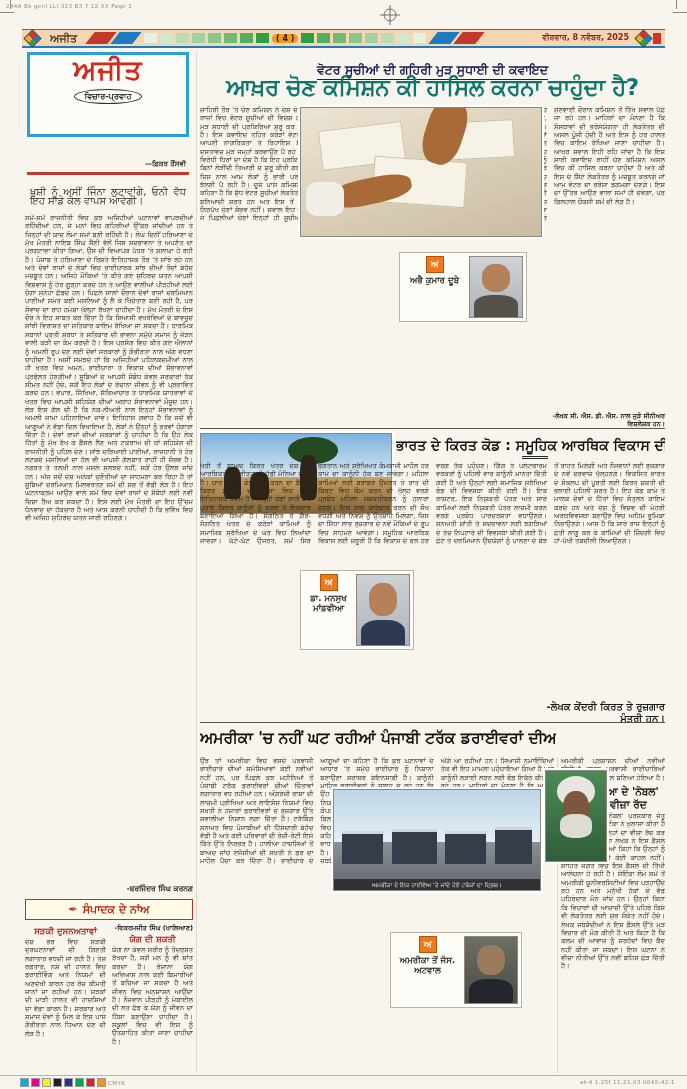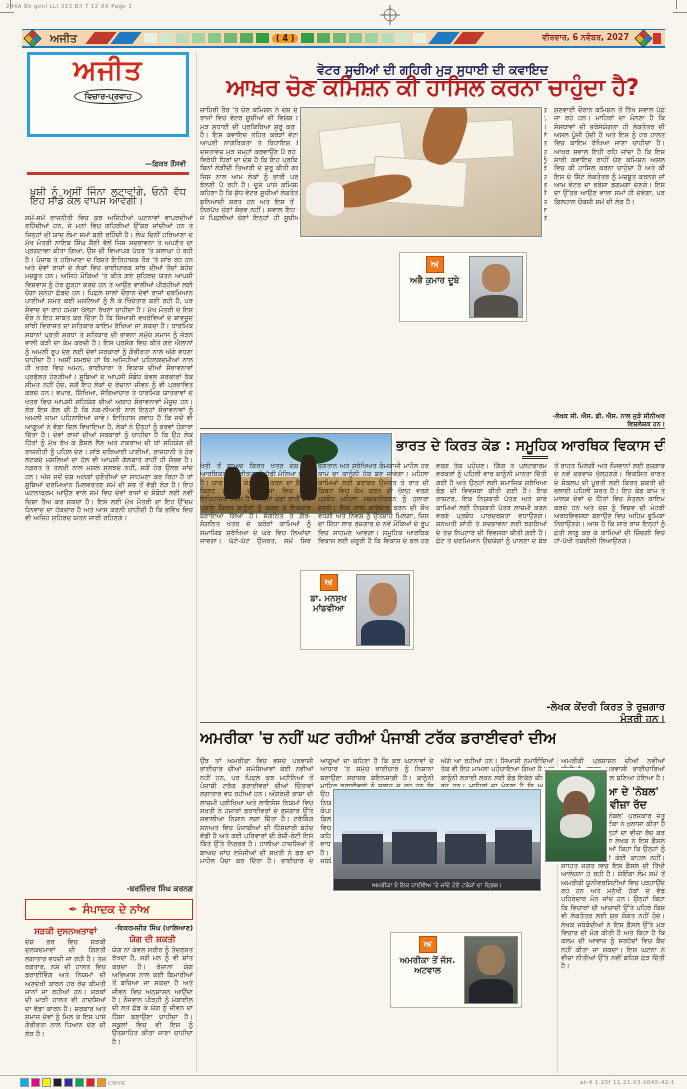--- a/index.html
+++ b/index.html
@@ -44,21 +44,21 @@
   .letters-hdr{left:25px;top:899px;width:168px;height:21px;border:1.6px solid #c03028;background:#fffbe6;
                box-sizing:border-box;display:flex;align-items:center;justify-content:center;gap:5px;}
   .letters-hdr .pen{color:#c03028;font-size:11px;line-height:11px;}
   .letters-hdr .t{color:#c22418;font-weight:900;font-size:11px;}
   .let-title{text-align:center;font-weight:900;font-size:8.6px;color:#b3241a;margin:2px 0 1px 0;}
   
   .kicker-wrap{left:200px;top:59px;width:465px;text-align:center;}
   .kicker{display:inline-block;font-size:12.5px;font-weight:900;color:#1b1b52;
           border-bottom:1.5px solid #1b1b52;padding-bottom:1px;}
   .head1{left:200px;top:74px;width:465px;height:29px;text-align:center;font-size:23px;
-         font-weight:900;color:#b91c1c;letter-spacing:-.5px;}
+         font-weight:900;color:#0f766e;letter-spacing:-.5px;}
   .head2{left:396px;top:437px;width:269px;height:20px;text-align:center;font-size:14px;
          font-weight:900;color:#14120f;}
   .head2u{left:522px;top:456px;width:26px;height:0;border-bottom:3px double #222;}
   .head3{left:200px;top:729px;width:356px;height:22px;text-align:center;font-size:15.5px;
          font-weight:900;color:#14120f;}
   .subhead{font-size:10.5px;line-height:12.5px;font-weight:900;color:#16130f;text-align:center;margin:3px 0 2px 0;}
   .rule{background:#5a564e;}
   .vsep{background:#ddd8ca;}
   
   .photo{position:absolute;border:1px solid #8c887e;box-shadow:0 0 0 2px #fff;overflow:hidden;}
@@ -125,21 +125,21 @@
     <span class="sq" style="background:#2f9e44;"></span>
       <span class="sq" style="background:#55ae60;"></span>
     <span class="sq" style="background:#6fbb76;"></span>
       <span class="sq" style="background:#88c78c;"></span>
     <span class="sq" style="background:#a0d2a2;"></span>
       <span class="sq" style="background:#b8ddb9;"></span>
     <span class="sq" style="background:#cfe8cf;"></span>
       <span class="sq" style="background:#e4f2e4;"></span>
     <span class="stripe" style="background:#1f7ac0;margin-left:4px;"></span>
     <span class="stripe" style="background:#c0392b;"></span>
-    <span class="hdate">ਵੀਰਵਾਰ, 6 ਨਵੰਬਰ, 2027</span>
+    <span class="hdate">ਵੀਰਵਾਰ, 8 ਨਵੰਬਰ, 2025</span>
     <span class="diamond" style="margin-left:5px;"></span>
     <span class="redsq"></span>
   </div>
 
   <div class="abs vsep" style="left:196px;top:52px;width:1px;height:1020px;"></div>
 
   <div class="abs mast-box">
     <div class="mast-title">ਅਜੀਤ</div>
     <div class="mast-oval">ਵਿਚਾਰ-ਪ੍ਰਵਾਹ</div>
   </div>
@@ -149,21 +149,21 @@
 
   <div class="abs body-text" style="left:25px;top:214px;width:168px;height:668px;">ਸਮੇਂ-ਸਮੇਂ ਰਾਜਨੀਤੀ ਵਿਚ ਕੁਝ ਅਜਿਹੀਆਂ ਘਟਨਾਵਾਂ ਵਾਪਰਦੀਆਂ ਰਹਿੰਦੀਆਂ ਹਨ, ਜੋ ਮਨਾਂ ਵਿਚ ਗਹਿਰੀਆਂ ਉੱਕਰ ਜਾਂਦੀਆਂ ਹਨ ਤੇ ਜਿਨ੍ਹਾਂ ਦੀ ਯਾਦ ਲੰਮਾ ਸਮਾਂ ਬਣੀ ਰਹਿੰਦੀ ਹੈ। ਲੰਘੇ ਦਿਨੀਂ ਹਰਿਆਣਾ ਦੇ ਮੁੱਖ ਮੰਤਰੀ ਨਾਇਬ ਸਿੰਘ ਸੈਣੀ ਵੱਲੋਂ ਜਿਸ ਸਦਭਾਵਨਾ ਤੇ ਅਪਣੱਤ ਦਾ ਪ੍ਰਗਟਾਵਾ ਕੀਤਾ ਗਿਆ, ਉਸ ਦੀ ਵਿਆਪਕ ਪੱਧਰ 'ਤੇ ਸ਼ਲਾਘਾ ਹੋ ਰਹੀ ਹੈ। ਪੰਜਾਬ ਤੇ ਹਰਿਆਣਾ ਦੇ ਰਿਸ਼ਤੇ ਇਤਿਹਾਸਕ ਤੌਰ 'ਤੇ ਸਾਂਝੇ ਰਹੇ ਹਨ ਅਤੇ ਦੋਵਾਂ ਰਾਜਾਂ ਦੇ ਲੋਕਾਂ ਵਿਚ ਭਾਈਚਾਰਕ ਸਾਂਝ ਦੀਆਂ ਤੰਦਾਂ ਬੇਹੱਦ ਮਜ਼ਬੂਤ ਹਨ। ਅਜਿਹੇ ਮੌਕਿਆਂ 'ਤੇ ਕੀਤੇ ਗਏ ਸੁਹਿਰਦ ਯਤਨ ਆਪਸੀ ਵਿਸ਼ਵਾਸ ਨੂੰ ਹੋਰ ਗੂੜ੍ਹਾ ਕਰਦੇ ਹਨ ਤੇ ਆਉਣ ਵਾਲੀਆਂ ਪੀੜ੍ਹੀਆਂ ਲਈ ਚੰਗਾ ਸੁਨੇਹਾ ਛੱਡਦੇ ਹਨ। ਪਿਛਲੇ ਸਾਲਾਂ ਦੌਰਾਨ ਦੋਵਾਂ ਰਾਜਾਂ ਦਰਮਿਆਨ ਪਾਣੀਆਂ ਸਮੇਤ ਕਈ ਮਸਲਿਆਂ ਨੂੰ ਲੈ ਕੇ ਖਿੱਚੋਤਾਣ ਬਣੀ ਰਹੀ ਹੈ, ਪਰ ਸੰਵਾਦ ਦਾ ਰਾਹ ਹਮੇਸ਼ਾ ਖੁੱਲ੍ਹਾ ਰੱਖਣਾ ਚਾਹੀਦਾ ਹੈ। ਮੁੱਖ ਮੰਤਰੀ ਦੇ ਇਸ ਦੌਰੇ ਨੇ ਇਹ ਸਾਬਤ ਕਰ ਦਿੱਤਾ ਹੈ ਕਿ ਸਿਆਸੀ ਵਖਰੇਵਿਆਂ ਦੇ ਬਾਵਜੂਦ ਸਾਂਝੀ ਵਿਰਾਸਤ ਦਾ ਸਤਿਕਾਰ ਕਾਇਮ ਰੱਖਿਆ ਜਾ ਸਕਦਾ ਹੈ। ਧਾਰਮਿਕ ਸਥਾਨਾਂ ਪ੍ਰਤੀ ਸ਼ਰਧਾ ਤੇ ਸਤਿਕਾਰ ਦੀ ਭਾਵਨਾ ਸਮੁੱਚੇ ਸਮਾਜ ਨੂੰ ਜੋੜਨ ਵਾਲੀ ਕੜੀ ਦਾ ਕੰਮ ਕਰਦੀ ਹੈ। ਇਸ ਪ੍ਰਸੰਗ ਵਿਚ ਕੀਤੇ ਗਏ ਐਲਾਨਾਂ ਨੂੰ ਅਮਲੀ ਰੂਪ ਦੇਣ ਲਈ ਦੋਵਾਂ ਸਰਕਾਰਾਂ ਨੂੰ ਗੰਭੀਰਤਾ ਨਾਲ ਅੱਗੇ ਵਧਣਾ ਚਾਹੀਦਾ ਹੈ। ਅਸੀਂ ਸਮਝਦੇ ਹਾਂ ਕਿ ਅਜਿਹੀਆਂ ਪਹਿਲਕਦਮੀਆਂ ਨਾਲ ਹੀ ਖੇਤਰ ਵਿਚ ਅਮਨ, ਭਾਈਚਾਰਾ ਤੇ ਵਿਕਾਸ ਦੀਆਂ ਸੰਭਾਵਨਾਵਾਂ ਪ੍ਰਫੁੱਲਤ ਹੋਣਗੀਆਂ। ਸੂਬਿਆਂ ਦੇ ਆਪਸੀ ਸੰਬੰਧ ਕੇਵਲ ਸਰਕਾਰਾਂ ਤੱਕ ਸੀਮਤ ਨਹੀਂ ਹੁੰਦੇ, ਸਗੋਂ ਇਹ ਲੋਕਾਂ ਦੇ ਰੋਜ਼ਾਨਾ ਜੀਵਨ ਨੂੰ ਵੀ ਪ੍ਰਭਾਵਿਤ ਕਰਦੇ ਹਨ। ਵਪਾਰ, ਸਿੱਖਿਆ, ਸੱਭਿਆਚਾਰ ਤੇ ਧਾਰਮਿਕ ਯਾਤਰਾਵਾਂ ਦੇ ਖੇਤਰ ਵਿਚ ਆਪਸੀ ਸਹਿਯੋਗ ਦੀਆਂ ਅਥਾਹ ਸੰਭਾਵਨਾਵਾਂ ਮੌਜੂਦ ਹਨ। ਲੋੜ ਇਸ ਗੱਲ ਦੀ ਹੈ ਕਿ ਨੇਕ-ਨੀਅਤੀ ਨਾਲ ਇਨ੍ਹਾਂ ਸੰਭਾਵਨਾਵਾਂ ਨੂੰ ਅਮਲੀ ਜਾਮਾ ਪਹਿਨਾਇਆ ਜਾਵੇ। ਇਤਿਹਾਸ ਗਵਾਹ ਹੈ ਕਿ ਜਦੋਂ ਵੀ ਆਗੂਆਂ ਨੇ ਵੱਡਾ ਦਿਲ ਵਿਖਾਇਆ ਹੈ, ਲੋਕਾਂ ਨੇ ਉਨ੍ਹਾਂ ਨੂੰ ਭਰਵਾਂ ਹੁੰਗਾਰਾ ਦਿੱਤਾ ਹੈ। ਦੋਵਾਂ ਰਾਜਾਂ ਦੀਆਂ ਸਰਕਾਰਾਂ ਨੂੰ ਚਾਹੀਦਾ ਹੈ ਕਿ ਉਹ ਲੋਕ ਹਿੱਤਾਂ ਨੂੰ ਮੁੱਖ ਰੱਖ ਕੇ ਫ਼ੈਸਲੇ ਲੈਣ ਅਤੇ ਟਕਰਾਅ ਦੀ ਥਾਂ ਸਹਿਯੋਗ ਦੀ ਰਾਜਨੀਤੀ ਨੂੰ ਪਹਿਲ ਦੇਣ। ਸਾਂਝੇ ਦਰਿਆਈ ਪਾਣੀਆਂ, ਰਾਜਧਾਨੀ ਤੇ ਹੋਰ ਲਟਕਦੇ ਮਸਲਿਆਂ ਦਾ ਹੱਲ ਵੀ ਆਪਸੀ ਗੱਲਬਾਤ ਰਾਹੀਂ ਹੀ ਸੰਭਵ ਹੈ। ਨਫ਼ਰਤ ਤੇ ਤਲਖ਼ੀ ਨਾਲ ਮਸਲੇ ਸੁਲਝਦੇ ਨਹੀਂ, ਸਗੋਂ ਹੋਰ ਉਲਝ ਜਾਂਦੇ ਹਨ। ਅੱਜ ਜਦੋਂ ਦੇਸ਼ ਅਨੇਕਾਂ ਚੁਣੌਤੀਆਂ ਦਾ ਸਾਹਮਣਾ ਕਰ ਰਿਹਾ ਹੈ ਤਾਂ ਸੂਬਿਆਂ ਦਰਮਿਆਨ ਮਿਲਵਰਤਣ ਸਮੇਂ ਦੀ ਸਭ ਤੋਂ ਵੱਡੀ ਲੋੜ ਹੈ। ਇਹ ਘਟਨਾਕ੍ਰਮ ਆਉਣ ਵਾਲੇ ਸਮੇਂ ਵਿਚ ਦੋਵਾਂ ਰਾਜਾਂ ਦੇ ਸੰਬੰਧਾਂ ਲਈ ਨਵੀਂ ਦਿਸ਼ਾ ਤੈਅ ਕਰ ਸਕਦਾ ਹੈ। ਇਸੇ ਲਈ ਮੁੱਖ ਮੰਤਰੀ ਦਾ ਇਹ ਉੱਦਮ ਧੰਨਵਾਦ ਦਾ ਹੱਕਦਾਰ ਹੈ ਅਤੇ ਆਸ ਕਰਨੀ ਚਾਹੀਦੀ ਹੈ ਕਿ ਭਵਿੱਖ ਵਿਚ ਵੀ ਅਜਿਹੇ ਸੁਹਿਰਦ ਯਤਨ ਜਾਰੀ ਰਹਿਣਗੇ।</div>
   <div class="abs sig" style="left:25px;top:884px;width:168px;font-size:7.4px;">-ਬਰਜਿੰਦਰ ਸਿੰਘ ਕਰਨਗ</div>
 
   <div class="abs letters-hdr">
     <span class="pen">✒</span>
     <span class="t">ਸੰਪਾਦਕ ਦੇ ਨਾਂਅ</span>
   </div>
   <div class="abs cols2" style="left:25px;top:924px;width:168px;height:148px;overflow:hidden;">
     <div class="let-title">ਸੜਕੀ ਦੁਸਨਅਤਾਵਾਂ</div>
-    <div class="body-text">ਦੇਸ਼ ਭਰ ਵਿਚ ਸੜਕੀ ਦੁਲਕਦਮਾਵਾਂ ਦੀ ਗਿਣਤੀ ਲਗਾਤਾਰ ਵਧਦੀ ਜਾ ਰਹੀ ਹੈ। ਤੇਜ਼ ਰਫ਼ਤਾਰ, ਨਸ਼ੇ ਦੀ ਹਾਲਤ ਵਿਚ ਡਰਾਈਵਿੰਗ ਅਤੇ ਨਿਯਮਾਂ ਦੀ ਅਣਦੇਖੀ ਕਾਰਨ ਹਰ ਰੋਜ਼ ਕੀਮਤੀ ਜਾਨਾਂ ਜਾ ਰਹੀਆਂ ਹਨ। ਸੜਕਾਂ ਦੀ ਮਾੜੀ ਹਾਲਤ ਵੀ ਹਾਦਸਿਆਂ ਦਾ ਵੱਡਾ ਕਾਰਨ ਹੈ। ਸਰਕਾਰ ਅਤੇ ਸਮਾਜ ਦੋਵਾਂ ਨੂੰ ਮਿਲ ਕੇ ਇਸ ਪਾਸੇ ਗੰਭੀਰਤਾ ਨਾਲ ਧਿਆਨ ਦੇਣ ਦੀ ਲੋੜ ਹੈ।</div>
+    <div class="body-text">ਦੇਸ਼ ਭਰ ਵਿਚ ਸੜਕੀ ਦੁਰਘਟਨਾਵਾਂ ਦੀ ਗਿਣਤੀ ਲਗਾਤਾਰ ਵਧਦੀ ਜਾ ਰਹੀ ਹੈ। ਤੇਜ਼ ਰਫ਼ਤਾਰ, ਨਸ਼ੇ ਦੀ ਹਾਲਤ ਵਿਚ ਡਰਾਈਵਿੰਗ ਅਤੇ ਨਿਯਮਾਂ ਦੀ ਅਣਦੇਖੀ ਕਾਰਨ ਹਰ ਰੋਜ਼ ਕੀਮਤੀ ਜਾਨਾਂ ਜਾ ਰਹੀਆਂ ਹਨ। ਸੜਕਾਂ ਦੀ ਮਾੜੀ ਹਾਲਤ ਵੀ ਹਾਦਸਿਆਂ ਦਾ ਵੱਡਾ ਕਾਰਨ ਹੈ। ਸਰਕਾਰ ਅਤੇ ਸਮਾਜ ਦੋਵਾਂ ਨੂੰ ਮਿਲ ਕੇ ਇਸ ਪਾਸੇ ਗੰਭੀਰਤਾ ਨਾਲ ਧਿਆਨ ਦੇਣ ਦੀ ਲੋੜ ਹੈ।</div>
     <div class="sig" style="font-size:6.6px;margin:1px 0 2px 0;">-ਵਿਕਰਮਜੀਤ ਸਿੰਘ (ਖਾਲਿਆਣ)</div>
     <div class="let-title">ਯੋਗ ਦੀ ਸ਼ਕਤੀ</div>
     <div class="body-text">ਯੋਗ ਨਾ ਕੇਵਲ ਸਰੀਰ ਨੂੰ ਤੰਦਰੁਸਤ ਰੱਖਦਾ ਹੈ, ਸਗੋਂ ਮਨ ਨੂੰ ਵੀ ਸ਼ਾਂਤ ਕਰਦਾ ਹੈ। ਰੋਜ਼ਾਨਾ ਯੋਗ ਅਭਿਆਸ ਨਾਲ ਕਈ ਬਿਮਾਰੀਆਂ ਤੋਂ ਬਚਿਆ ਜਾ ਸਕਦਾ ਹੈ ਅਤੇ ਜੀਵਨ ਵਿਚ ਅਨੁਸ਼ਾਸਨ ਆਉਂਦਾ ਹੈ। ਨੌਜਵਾਨ ਪੀੜ੍ਹੀ ਨੂੰ ਮੋਬਾਈਲ ਦੀ ਲਤ ਛੱਡ ਕੇ ਯੋਗ ਨੂੰ ਜੀਵਨ ਦਾ ਹਿੱਸਾ ਬਣਾਉਣਾ ਚਾਹੀਦਾ ਹੈ। ਸਕੂਲਾਂ ਵਿਚ ਵੀ ਇਸ ਨੂੰ ਉਤਸ਼ਾਹਿਤ ਕੀਤਾ ਜਾਣਾ ਚਾਹੀਦਾ ਹੈ।</div>
   </div>
 
   <div class="abs kicker-wrap">
     <span class="kicker">ਵੋਟਰ ਸੂਚੀਆਂ ਦੀ ਗਹਿਰੀ ਮੁੜ ਸੁਧਾਈ ਦੀ ਕਵਾਇਦ</span>
   </div>
   <div class="abs head1 clip">ਆਖ਼ਰ ਚੋਣ ਕਮਿਸ਼ਨ ਕੀ ਹਾਸਿਲ ਕਰਨਾ ਚਾਹੁੰਦਾ ਹੈ?</div>
   <div class="abs body-text cols4" style="left:200px;top:106px;width:465px;height:318px;">ਜ਼ਾਹਿਰੀ ਤੌਰ 'ਤੇ ਚੋਣ ਕਮਿਸ਼ਨ ਨੇ ਦੇਸ਼ ਦੇ ਕਈ ਰਾਜਾਂ ਵਿਚ ਵੋਟਰ ਸੂਚੀਆਂ ਦੀ ਵਿਸ਼ੇਸ਼ ਗਹਿਨ ਮੁੜ ਸੁਧਾਈ ਦੀ ਪ੍ਰਕਿਰਿਆ ਸ਼ੁਰੂ ਕਰ ਦਿੱਤੀ ਹੈ। ਇਸ ਕਵਾਇਦ ਤਹਿਤ ਕਰੋੜਾਂ ਵੋਟਰਾਂ ਨੂੰ ਆਪਣੀ ਨਾਗਰਿਕਤਾ ਤੇ ਰਿਹਾਇਸ਼ ਸੰਬੰਧੀ ਦਸਤਾਵੇਜ਼ ਮੁੜ ਜਮ੍ਹਾਂ ਕਰਵਾਉਣੇ ਪੈ ਰਹੇ ਹਨ। ਵਿਰੋਧੀ ਧਿਰਾਂ ਦਾ ਦੋਸ਼ ਹੈ ਕਿ ਇਹ ਪ੍ਰਕਿਰਿਆ ਬਿਨਾਂ ਲੋੜੀਂਦੀ ਤਿਆਰੀ ਦੇ ਸ਼ੁਰੂ ਕੀਤੀ ਗਈ ਹੈ, ਜਿਸ ਨਾਲ ਆਮ ਲੋਕਾਂ ਨੂੰ ਭਾਰੀ ਪਰੇਸ਼ਾਨੀ ਝੱਲਣੀ ਪੈ ਰਹੀ ਹੈ। ਦੂਜੇ ਪਾਸੇ ਕਮਿਸ਼ਨ ਦਾ ਕਹਿਣਾ ਹੈ ਕਿ ਸ਼ੁੱਧ ਵੋਟਰ ਸੂਚੀਆਂ ਲੋਕਤੰਤਰ ਦੀ ਬੁਨਿਆਦੀ ਸ਼ਰਤ ਹਨ ਅਤੇ ਇਸ ਤੋਂ ਬਿਨਾਂ ਨਿਰਪੱਖ ਚੋਣਾਂ ਸੰਭਵ ਨਹੀਂ। ਸਵਾਲ ਇਹ ਹੈ ਕਿ ਜੇ ਪਿਛਲੀਆਂ ਚੋਣਾਂ ਇਨ੍ਹਾਂ ਹੀ ਸੂਚੀਆਂ ਦੇ ਆਧਾਰ 'ਤੇ ਹੋਈਆਂ ਸਨ ਤਾਂ ਹੁਣ ਅਚਾਨਕ ਇਨ੍ਹਾਂ ਦੀ ਭਰੋਸੇਯੋਗਤਾ 'ਤੇ ਸਵਾਲ ਕਿਉਂ ਉੱਠ ਰਹੇ ਹਨ। ਮਾਹਿਰਾਂ ਅਨੁਸਾਰ ਇੰਨੇ ਵੱਡੇ ਪੱਧਰ ਦੀ ਮਸ਼ਕ ਲਈ ਲੋੜੀਂਦਾ ਸਮਾਂ ਤੇ ਸਾਧਨ ਮੁਹੱਈਆ ਕਰਵਾਉਣਾ ਲਾਜ਼ਮੀ ਹੈ, ਨਹੀਂ ਤਾਂ ਵੱਡੀ ਗਿਣਤੀ ਵਿਚ ਯੋਗ ਵੋਟਰ ਸੂਚੀਆਂ ਤੋਂ ਬਾਹਰ ਰਹਿ ਸਕਦੇ ਹਨ। ਬੂਥ ਪੱਧਰ ਦੇ ਅਧਿਕਾਰੀਆਂ ਉੱਤੇ ਕੰਮ ਦਾ ਬੋਝ ਪਹਿਲਾਂ ਹੀ ਬਹੁਤ ਜ਼ਿਆਦਾ ਹੈ ਅਤੇ ਸਿਖਲਾਈ ਦੀ ਘਾਟ ਸਮੱਸਿਆ ਨੂੰ ਹੋਰ ਗੰਭੀਰ ਬਣਾ ਦਿੰਦੀ ਹੈ। ਅਜਿਹੀ ਹਾਲਤ ਵਿਚ ਚੋਣ ਕਮਿਸ਼ਨ ਨੂੰ ਚਾਹੀਦਾ ਹੈ ਕਿ ਉਹ ਸਾਰੀਆਂ ਧਿਰਾਂ ਨਾਲ ਸੰਵਾਦ ਰਚਾ ਕੇ ਸ਼ੰਕਿਆਂ ਦਾ ਨਿਵਾਰਣ ਕਰੇ। ਸਿਆਸੀ ਪਾਰਟੀਆਂ ਦੇ ਨੁਮਾਇੰਦਿਆਂ ਦਾ ਕਹਿਣਾ ਹੈ ਕਿ ਪਿੰਡਾਂ ਤੇ ਦੂਰ-ਦੁਰਾਡੇ ਦੇ ਇਲਾਕਿਆਂ ਵਿਚ ਦਸਤਾਵੇਜ਼ਾਂ ਦੀ ਘਾਟ ਇਕ ਵੱਡੀ ਹਕੀਕਤ ਹੈ, ਜਿਸ ਨੂੰ ਅੱਖੋਂ-ਪਰੋਖੇ ਨਹੀਂ ਕੀਤਾ ਜਾ ਸਕਦਾ। ਗ਼ਰੀਬ, ਪਰਵਾਸੀ ਮਜ਼ਦੂਰ ਅਤੇ ਬਜ਼ੁਰਗ ਵੋਟਰਾਂ ਲਈ ਇਹ ਪ੍ਰਕਿਰਿਆ ਵਧੇਰੇ ਮੁਸ਼ਕਲ ਸਾਬਤ ਹੋ ਰਹੀ ਹੈ। ਜੇ ਇਸ ਮਸ਼ਕ ਦਾ ਮਨੋਰਥ ਸੱਚਮੁੱਚ ਵੋਟਰ ਸੂਚੀਆਂ ਦੀ ਸ਼ੁੱਧਤਾ ਹੈ ਤਾਂ ਇਸ ਨੂੰ ਪੜਾਅਵਾਰ ਅਤੇ ਪਾਰਦਰਸ਼ੀ ਢੰਗ ਨਾਲ ਨੇਪਰੇ ਚਾੜ੍ਹਿਆ ਜਾਣਾ ਚਾਹੀਦਾ ਹੈ। ਲੋਕਤੰਤਰ ਵਿਚ ਹਰ ਯੋਗ ਨਾਗਰਿਕ ਦਾ ਵੋਟ ਦਾ ਅਧਿਕਾਰ ਸਭ ਤੋਂ ਪਵਿੱਤਰ ਅਧਿਕਾਰ ਹੈ ਅਤੇ ਇਸ ਦੀ ਰਾਖੀ ਕਰਨਾ ਸੰਵਿਧਾਨਕ ਸੰਸਥਾਵਾਂ ਦਾ ਮੁੱਢਲਾ ਫ਼ਰਜ਼ ਹੈ। ਅਦਾਲਤਾਂ ਵਿਚ ਵੀ ਇਸ ਪ੍ਰਕਿਰਿਆ ਖ਼ਿਲਾਫ਼ ਪਟੀਸ਼ਨਾਂ ਦਾਇਰ ਹੋ ਚੁੱਕੀਆਂ ਹਨ ਅਤੇ ਸੁਣਵਾਈ ਦੌਰਾਨ ਕਮਿਸ਼ਨ ਤੋਂ ਤਿੱਖੇ ਸਵਾਲ ਪੁੱਛੇ ਜਾ ਰਹੇ ਹਨ। ਮਾਹਿਰਾਂ ਦਾ ਮੰਨਣਾ ਹੈ ਕਿ ਸੰਸਥਾਵਾਂ ਦੀ ਭਰੋਸੇਯੋਗਤਾ ਹੀ ਲੋਕਤੰਤਰ ਦੀ ਅਸਲ ਪੂੰਜੀ ਹੁੰਦੀ ਹੈ ਅਤੇ ਇਸ ਨੂੰ ਹਰ ਹਾਲਤ ਵਿਚ ਕਾਇਮ ਰੱਖਿਆ ਜਾਣਾ ਚਾਹੀਦਾ ਹੈ। ਆਖ਼ਰ ਸਵਾਲ ਇਹੀ ਰਹਿ ਜਾਂਦਾ ਹੈ ਕਿ ਇਸ ਸਾਰੀ ਕਵਾਇਦ ਰਾਹੀਂ ਚੋਣ ਕਮਿਸ਼ਨ ਅਸਲ ਵਿਚ ਕੀ ਹਾਸਿਲ ਕਰਨਾ ਚਾਹੁੰਦਾ ਹੈ ਅਤੇ ਕੀ ਇਸ ਦੇ ਸਿੱਟੇ ਲੋਕਤੰਤਰ ਨੂੰ ਮਜ਼ਬੂਤ ਕਰਨਗੇ ਜਾਂ ਆਮ ਵੋਟਰ ਦਾ ਭਰੋਸਾ ਡਗਮਗਾ ਦੇਣਗੇ। ਇਸ ਦਾ ਉੱਤਰ ਆਉਣ ਵਾਲਾ ਸਮਾਂ ਹੀ ਦੇਵੇਗਾ, ਪਰ ਫ਼ਿਲਹਾਲ ਚੌਕਸੀ ਸਮੇਂ ਦੀ ਲੋੜ ਹੈ।</div>

